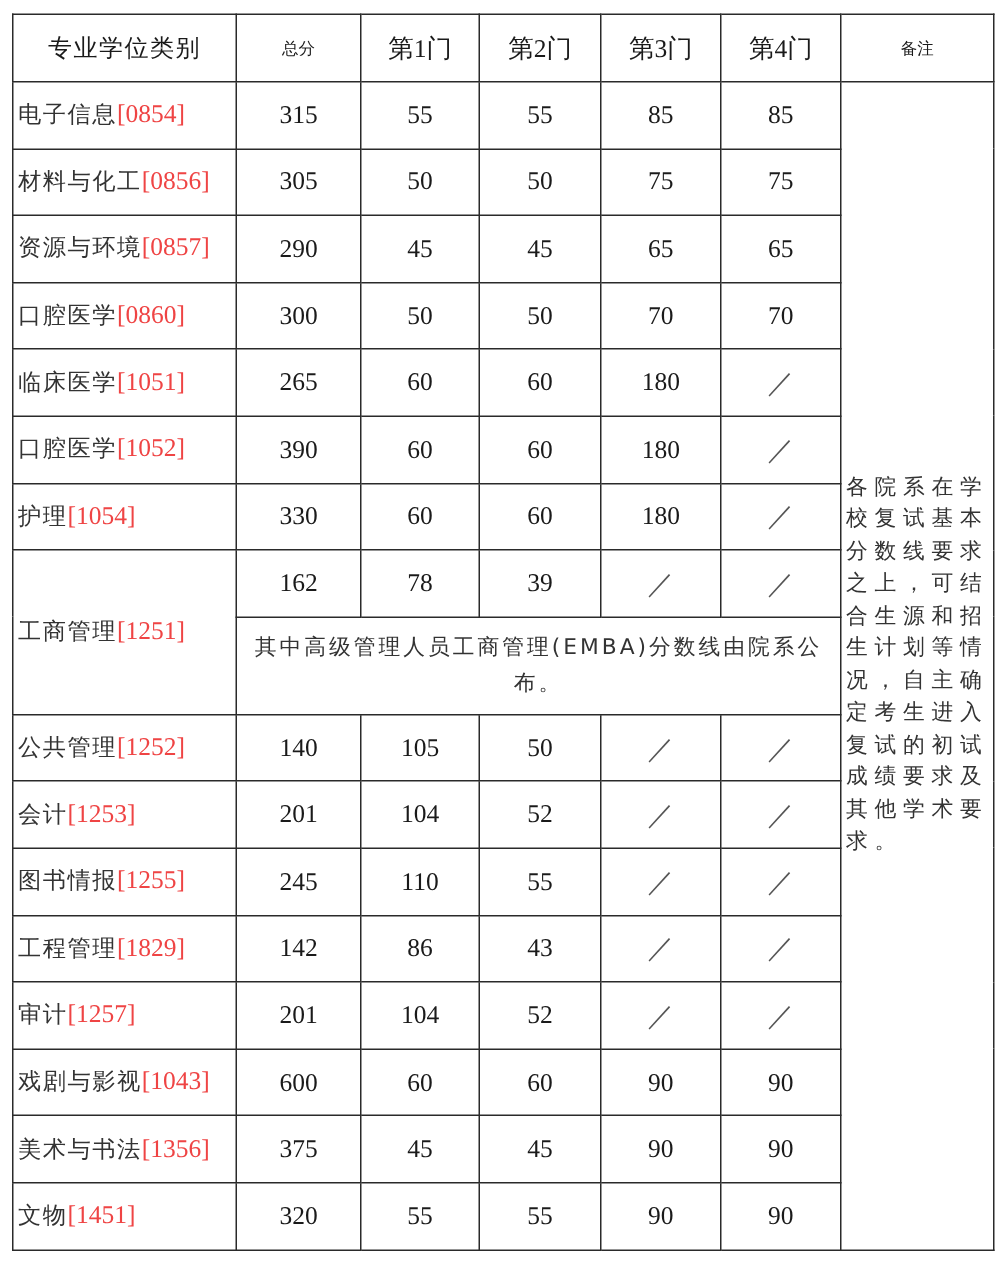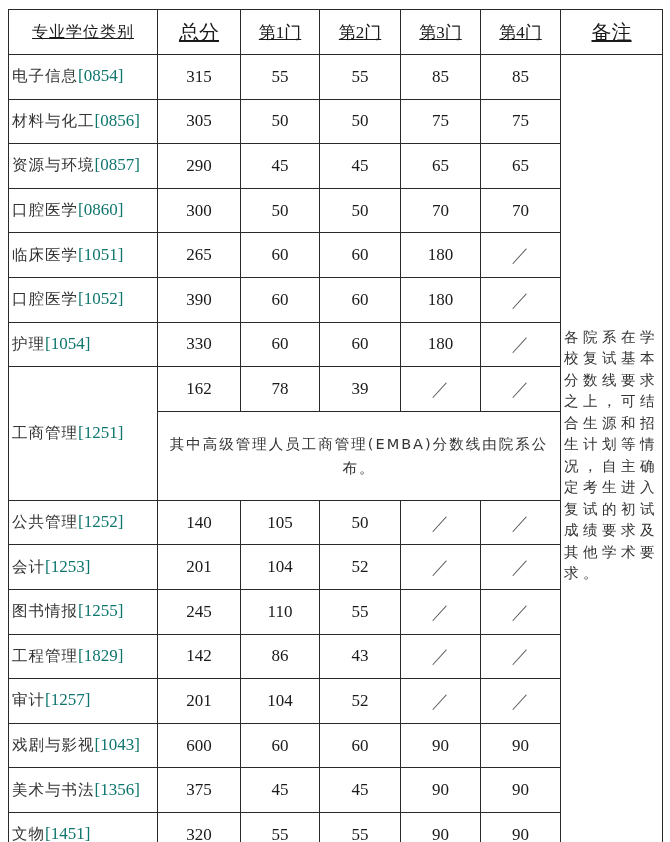--- a/index.html
+++ b/index.html
@@ -1,30 +1,30 @@
 <!DOCTYPE html>
 <html><head>
 <meta charset="utf-8">
 <style>
   html, body { margin:0; padding:0; background:#ffffff; }
   body { width:670px; height:842px; position:relative; overflow:hidden;
          font-family:"Liberation Serif","DejaVu Serif",serif; color:#1a1a1a; }
   table { position:absolute; left:8px; top:9px; border-collapse:collapse; table-layout:fixed; width:654px; }
   td, th { border:1.4px solid #2a2a2a; padding:0; text-align:center; vertical-align:middle;
            font-size:17px; font-weight:normal; }
-  th { height:44px; font-size:17px;text-decoration:underline; }
+  th { height:44px; font-size:17px; }
   tr.r td { height:43.6px; }
   td.name { text-align:left; padding-left:3px; letter-spacing:1px; color:#333; font-family:"DejaVu Sans","Liberation Sans",sans-serif; font-size:15.5px; }
-  td.name span.code { font-family:"Liberation Serif",serif; font-size:17px; letter-spacing:0; color:#0f766e; }
+  td.name span.code { font-family:"Liberation Serif",serif; font-size:17px; letter-spacing:0; color:#ef4444; }
   td.slash { color:#555; font-size:18px; }
   td.notes { vertical-align:middle; text-align:left; padding:0 3px 0 3px; font-family:"DejaVu Sans","Liberation Sans",sans-serif;
              font-size:14.5px; line-height:21.5px; letter-spacing:4.5px; color:#333; word-break:break-all; }
-  td.emba { font-family:"DejaVu Sans","Liberation Sans",sans-serif; font-size:14.5px; letter-spacing:2px; line-height:24px; color:#333; padding:16px 6px; }
+  td.emba { font-family:"DejaVu Sans","Liberation Sans",sans-serif; font-size:14.5px; letter-spacing:2px; line-height:24px; color:#333; padding:4px 6px; }
   th.h-name { font-family:"DejaVu Sans","Liberation Sans",sans-serif; font-size:16px; letter-spacing:1px; }
-  th.h-cjk { font-family:"DejaVu Sans","Liberation Sans",sans-serif; font-size:20px; }
+  th.h-cjk { font-family:"DejaVu Sans","Liberation Sans",sans-serif; font-size:11px; }
 </style>
 </head>
 <body>
 
 <table>
   <colgroup>
     <col style="width:149px">
       <col style="width:83px">
       <col style="width:79px">
       <col style="width:81px">

